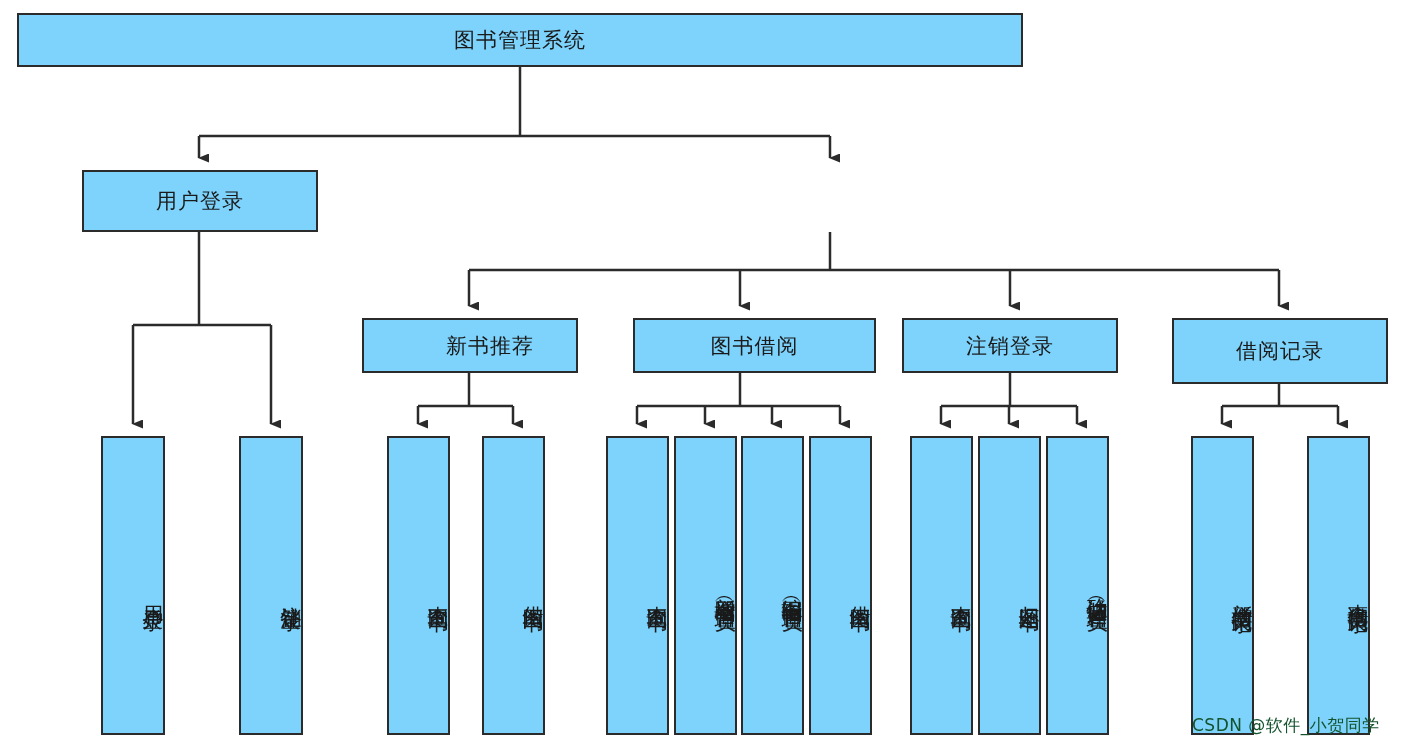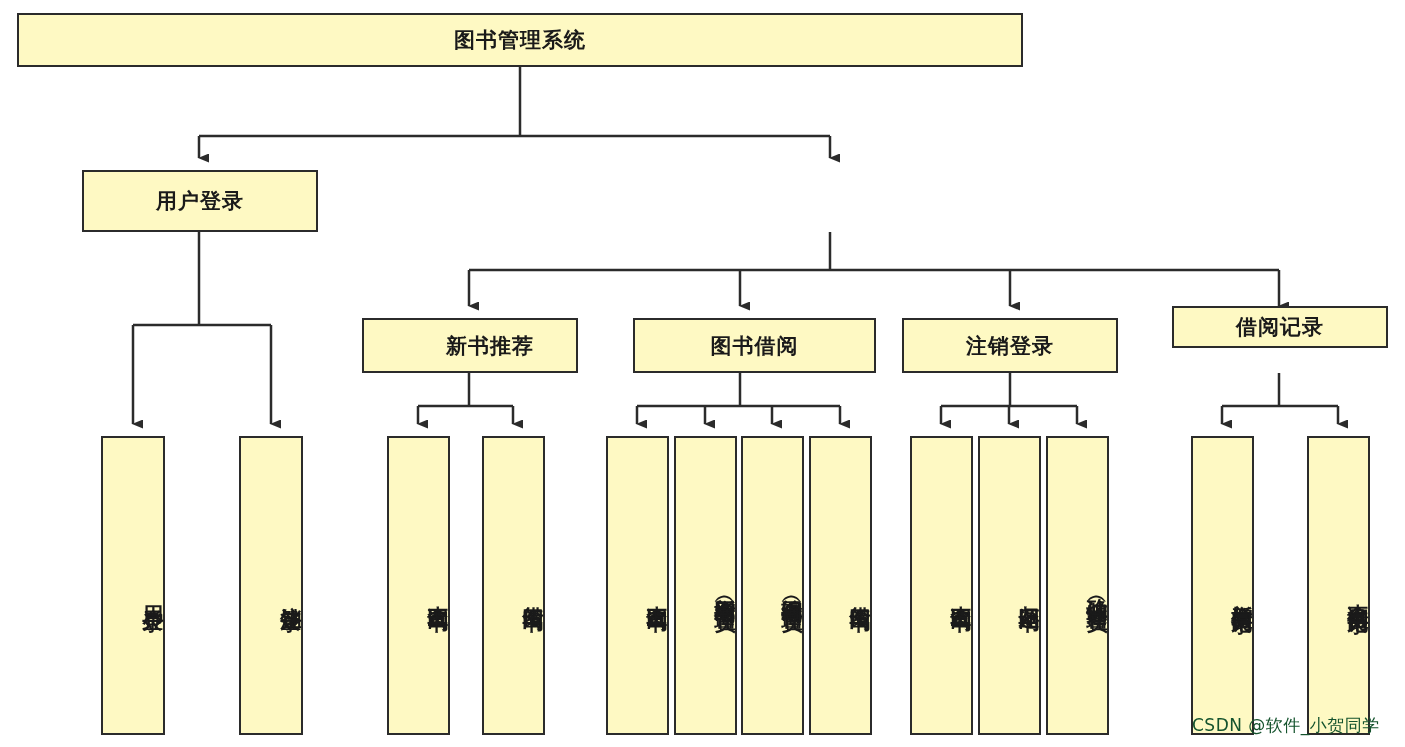--- a/index.html
+++ b/index.html
@@ -22,26 +22,25 @@
     left: 0;
     top: 0;
     width: 1405px;
     height: 747px;
     pointer-events: none;
   }
   .node {
     position: absolute;
     box-sizing: border-box;
     border: 2px solid #2b2b2b;
-    background: #fef9c3;
+    background: #7dd3fc;
     display: flex;
     align-items: center;
     justify-content: center;
     color: #1a1a1a;
-    font-weight: bold;
   }
   .node.horiz {
     font-size: 21px;
     letter-spacing: 1px;
   }
   .node.vert {
     writing-mode: vertical-rl;
     text-orientation: upright;
     font-size: 21px;
     letter-spacing: 2px;
@@ -132,21 +131,21 @@
 
   <div class="node horiz" style="left:362px; top:318px; width:216px; height:55px;padding-left:40px;">
     <span class="node-label">新书推荐</span>
   </div>
   <div class="node horiz" style="left:633px; top:318px; width:243px; height:55px;">
     <span class="node-label">图书借阅</span>
   </div>
   <div class="node horiz" style="left:902px; top:318px; width:216px; height:55px;">
     <span class="node-label">注销登录</span>
   </div>
-  <div class="node horiz" style="left:1172px; top:306px; width:216px; height:42px;">
+  <div class="node horiz" style="left:1172px; top:318px; width:216px; height:66px;">
     <span class="node-label">借阅记录</span>
   </div>
 
   <div class="node vert" style="left:101px; top:436px; width:64px; height:299px;">
     <span class="node-label">用户登录</span>
   </div>
   <div class="node vert" style="left:239px; top:436px; width:64px; height:299px;">
     <span class="node-label">注销登录</span>
   </div>
 

